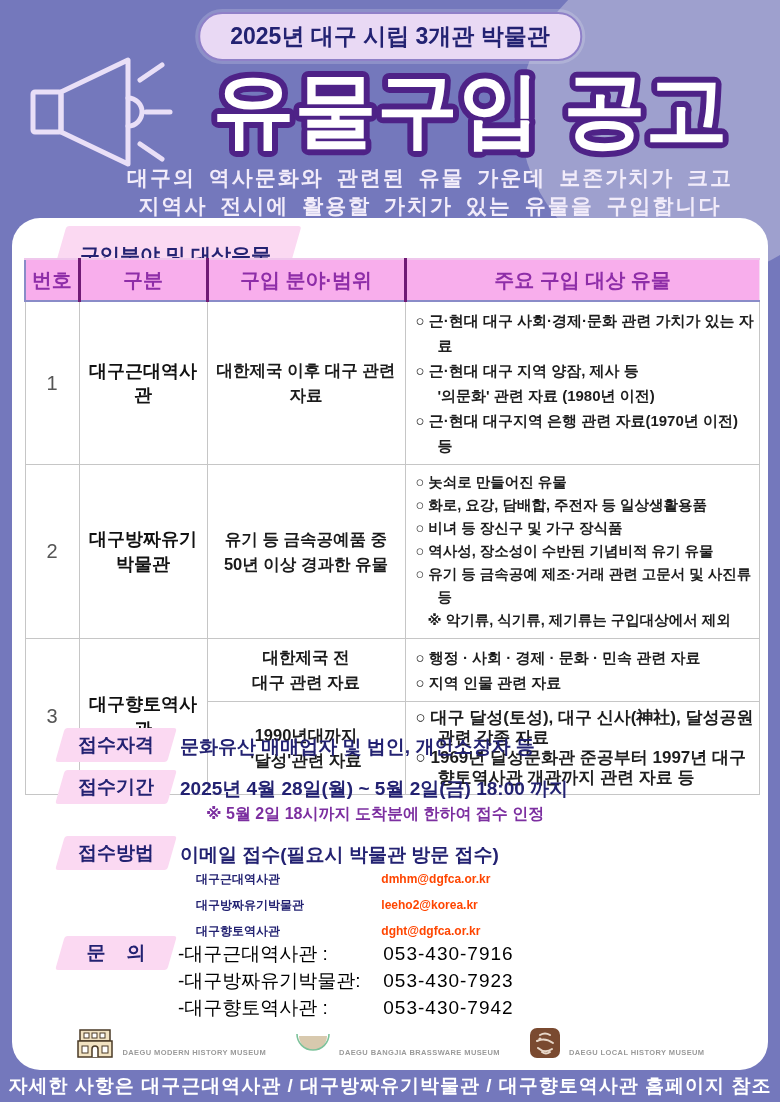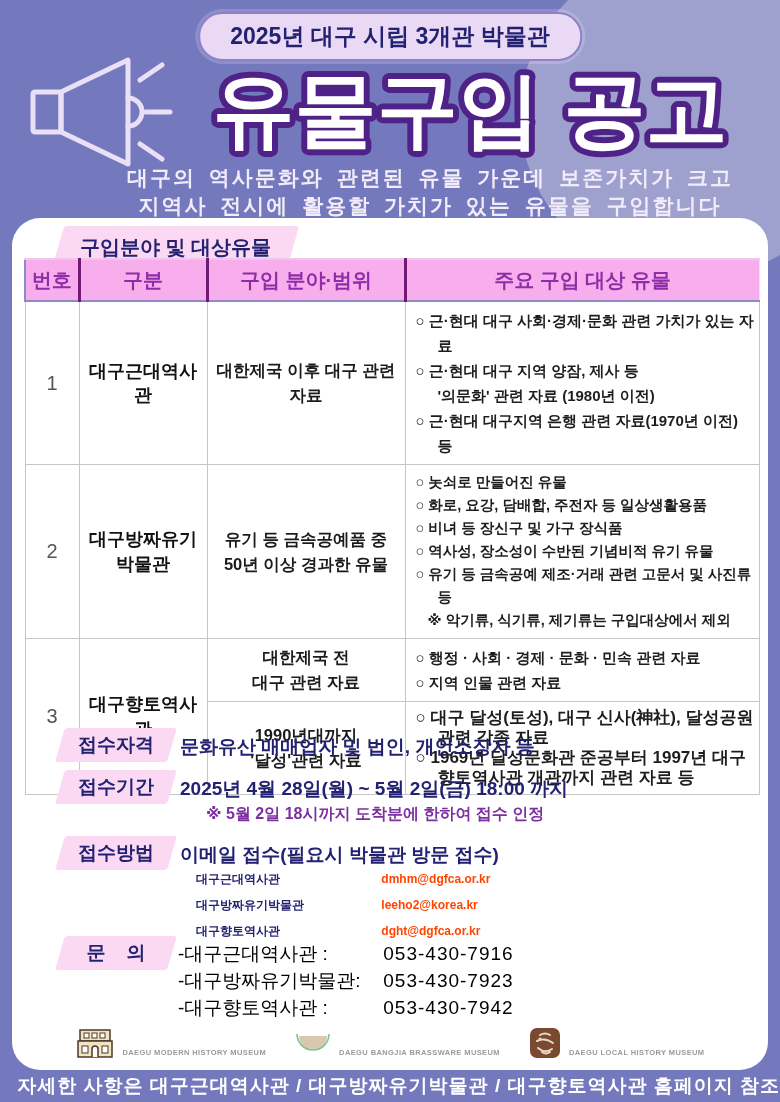--- a/index.html
+++ b/index.html
@@ -20,21 +20,21 @@
     color:#F2ECFA;font-weight:bold;font-size:21px;line-height:28px;letter-spacing:2px;word-spacing:5px;padding-left:40px;}
 
   
   .card{position:absolute;left:12px;top:218px;width:756px;height:852px;background:#ffffff;border-radius:28px;z-index:1;}
 
   
   .tag{position:absolute;z-index:2;text-align:center;}
   .tag::before{content:"";position:absolute;inset:0;background:#FBD9F2;transform:skewX(-16deg);border-radius:3px;}
   .tag .tag-label{position:relative;z-index:1;font-weight:bold;color:#232272;white-space:pre;}
 
-  .section-tag{left:58px;top:226px;padding:8px 22px;}
+  .section-tag{left:58px;top:226px;padding:16px 22px;}
   .section-tag .tag-label{font-size:20px;}
 
   
   .ptable{position:absolute;left:24px;top:258px;width:734px;z-index:2;border-collapse:collapse;table-layout:fixed;}
   .ptable col.c1{width:54px;} .ptable col.c2{width:128px;} .ptable col.c3{width:198px;} .ptable col.c4{width:354px;}
   .ptable th{background:#F8AEEC;color:#8E2DA8;font-size:20px;font-weight:bold;height:38px;
     border-top:2px solid #EFC7EC;border-bottom:2px solid #8A8CC8;border-left:3px solid #701a75;}
   .ptable th:first-child{border-left:2px solid #8A8CC8;}
   .ptable th:last-child{border-right:1px solid #F6DCF4;}
   .ptable td{border:1px solid #C6C6C6;vertical-align:middle;background:#fff;}
@@ -70,21 +70,21 @@
 
   
   .logos{position:absolute;left:0;top:1026px;width:100%;z-index:2;display:flex;justify-content:center;align-items:center;gap:28px;}
   .logo{display:flex;align-items:center;gap:7px;}
   .logo .txt{display:flex;flex-direction:column;line-height:1.1;}
   .logo .kr{font-size:17px;font-weight:bold;color:#ffffff;letter-spacing:0.5px;}
   .logo .en{font-size:7.5px;font-weight:bold;color:#9a9a9a;letter-spacing:0.4px;margin-top:2px;}
 
   
   .bottom-bar{position:absolute;left:0;top:1070px;width:100%;height:32px;background:#7478BC;z-index:3;
-    text-align:right;color:#ffffff;font-weight:bold;font-size:19px;line-height:32px;letter-spacing:1px;white-space:nowrap;}
+    text-align:center;color:#ffffff;font-weight:bold;font-size:19px;line-height:32px;letter-spacing:1px;white-space:nowrap;}
 </style>
 </head>
 <body>
 
 <div id="page">
 
   <div class="bg-ellipse"></div>
 
   <div class="top-badge">
     <span>2025년 대구 시립 3개관 박물관</span>

